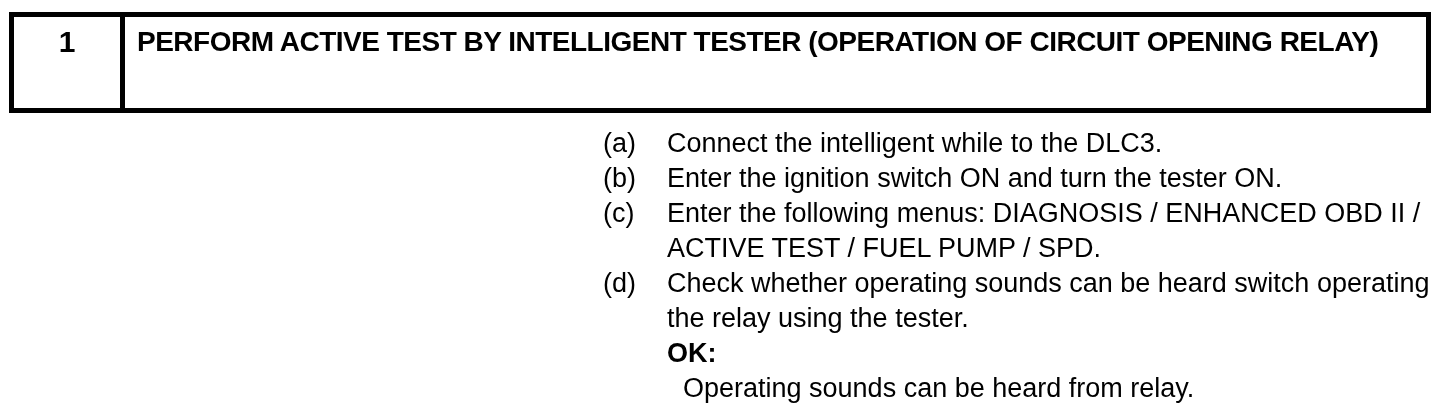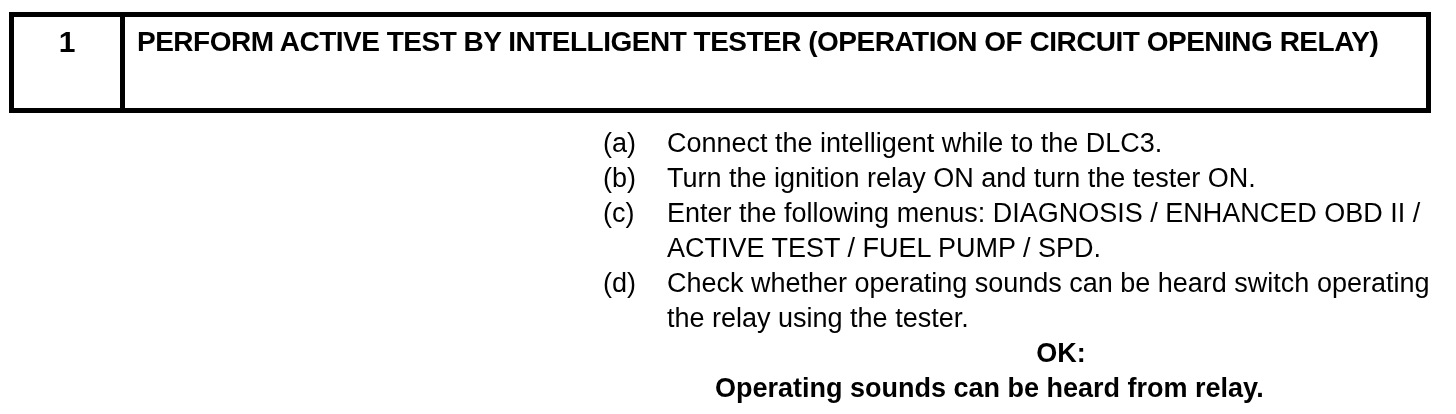--- a/index.html
+++ b/index.html
@@ -52,26 +52,25 @@
     top: 126px;
     font-size: 27px;
     line-height: 35px;
   }
   .proc-item { display: flex; }
   .proc-marker { width: 64px; flex: none; }
   .proc-text { width: 770px; }
   .ok-label {
     margin-left: 64px;
     font-weight: bold;
-    text-align: center;
   }
   .ok-result {
-    margin-left: 112px;
+    margin-left: 80px;
     width: 740px;
-    font-weight: bold;
+    font-weight: normal;
   }
 </style>
 </head>
 <body>
 
 <div class="page">
 
   <div class="step-header">
     <div class="step-number-cell">1</div>
     <div class="step-title-cell">PERFORM ACTIVE TEST BY INTELLIGENT TESTER (OPERATION OF CIRCUIT OPENING RELAY)</div>
@@ -79,21 +78,21 @@
 
   <div class="procedure">
 
     <div class="proc-item">
       <div class="proc-marker">(a)</div>
       <div class="proc-text">Connect the intelligent while to the DLC3.</div>
     </div>
 
     <div class="proc-item">
       <div class="proc-marker">(b)</div>
-      <div class="proc-text">Turn the ignition relay ON and turn the tester ON.</div>
+      <div class="proc-text">Enter the ignition switch ON and turn the tester ON.</div>
     </div>
 
     <div class="proc-item">
       <div class="proc-marker">(c)</div>
       <div class="proc-text">Enter the following menus: DIAGNOSIS / ENHANCED OBD II / ACTIVE TEST / FUEL PUMP / SPD.</div>
     </div>
 
     <div class="proc-item">
       <div class="proc-marker">(d)</div>
       <div class="proc-text">Check whether operating sounds can be heard switch operating the relay using the tester.</div>

